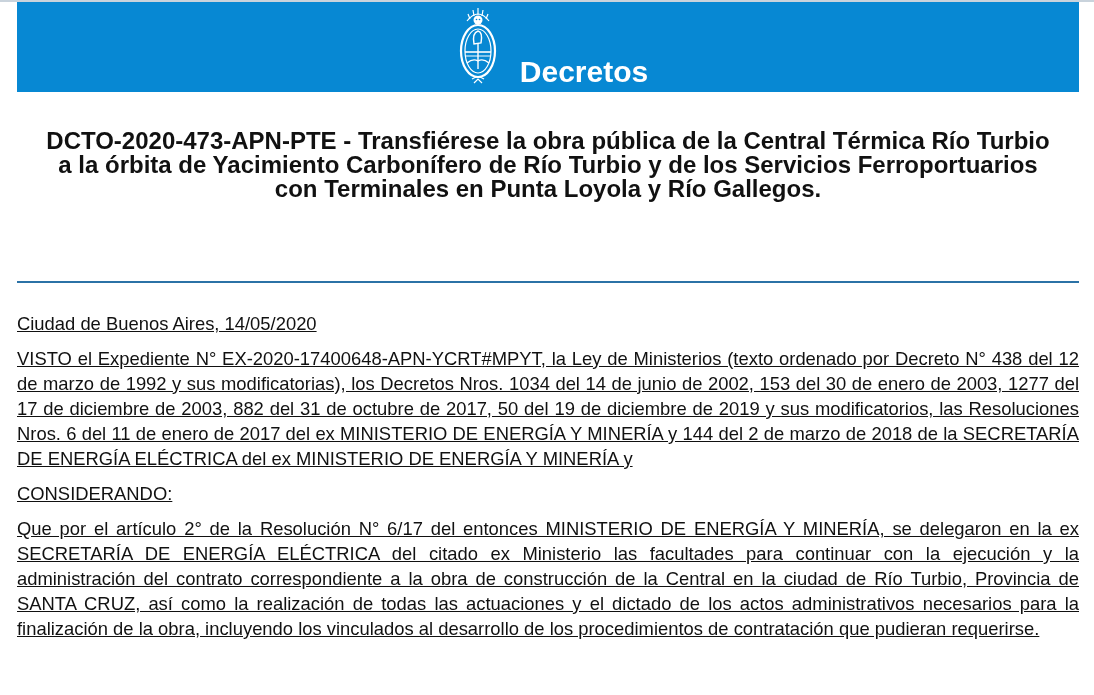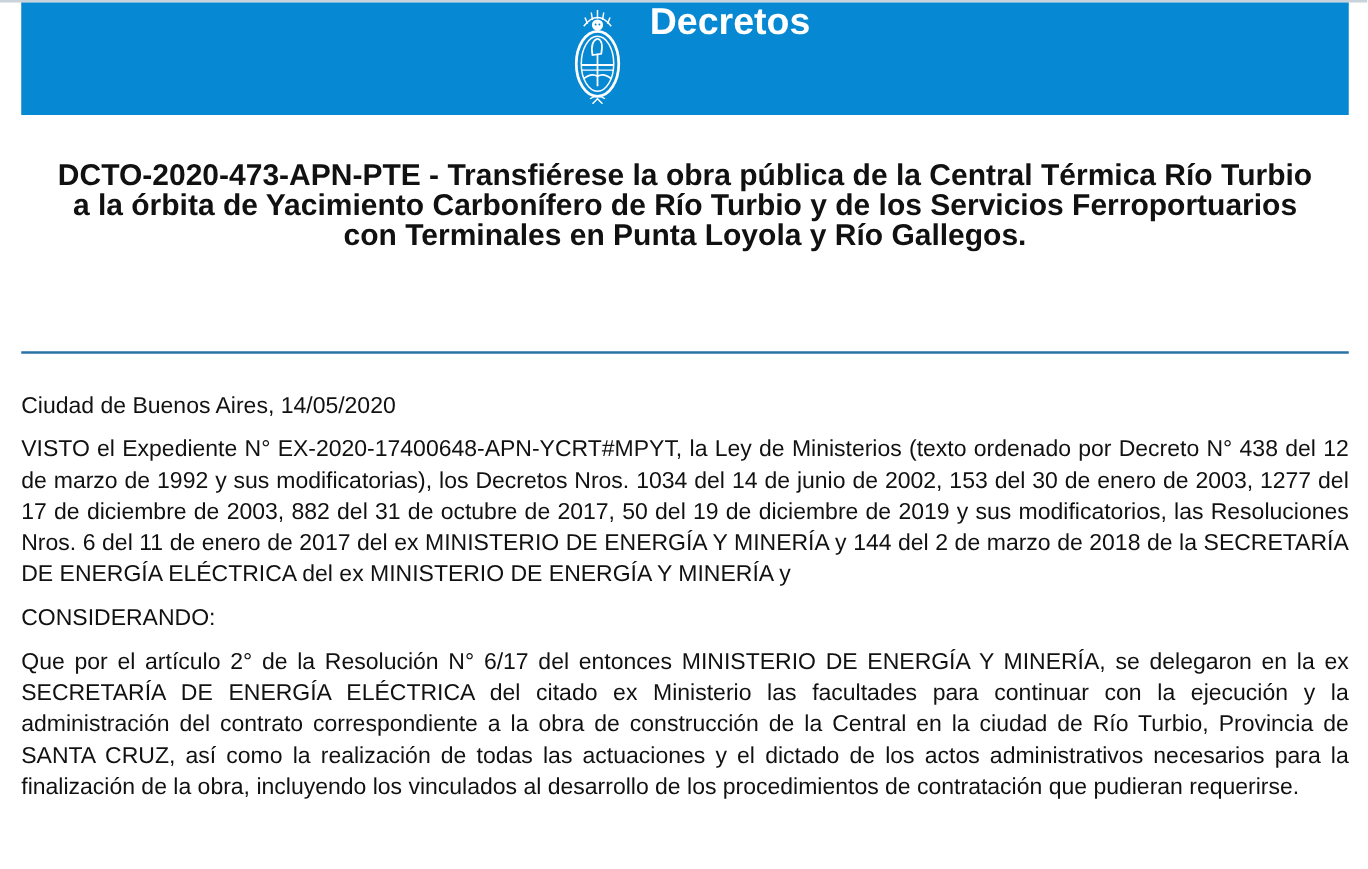--- a/index.html
+++ b/index.html
@@ -1,27 +1,27 @@
 <!DOCTYPE html>
 <html><head>
 <meta charset="utf-8">
 <style>
   html, body { margin: 0; padding: 0; background: #ffffff; }
   body { width: 1094px; height: 695px; overflow: hidden; position: relative; font-family: "Liberation Sans", sans-serif; color: #111; }
   .topline { position: absolute; left: 0; top: 0; width: 1094px; height: 2px; background: #c9d3dc; }
   .banner { position: absolute; left: 17px; top: 2px; width: 1062px; height: 90px; background: #0788d3; display: flex; align-items: center; justify-content: center; }
-  .banner-inner { display: flex; align-items: flex-start; gap: 22px; margin-left: 10px; }
+  .banner-inner { display: flex; align-items: flex-end; gap: 22px; margin-left: 10px; }
   .emblem { width: 40px; height: 84px; display: block; }
   .banner-title { color: #ffffff; font-weight: bold; font-size: 30px; letter-spacing: 0px; margin-top: -4px; }
   .header { position: absolute; left: 17px; top: 124px; width: 1062px; text-align: center; }
   .ministry { font-weight: bold; font-size: 24px; line-height: 36px; margin: 0; }
   .decree-num { font-weight: bold; font-size: 20px; line-height: 30px; margin: 4px 0 0 0; }
   .summary { font-weight: bold; font-size: 24px; line-height: 24px; margin: 5px 0 0 0; padding: 0 20px; }
   .rule { position: absolute; left: 17px; top: 281px; width: 1062px; height: 2px; background: #2b72a6; }
-  .body { position: absolute; left: 17px; top: 311px; width: 1062px; font-size: 18.4px; line-height: 25px; }
+  .body { position: absolute; left: 17px; top: 311px; width: 1062px; font-size: 18.4px; line-height: 25px; text-decoration: underline; }
   .body p { margin: 0 0 10px 0; text-align: justify; }
   .body p.date { margin-bottom: 10px; }
 </style>
 </head>
 <body>
 
 <div class="topline"></div>
 
 <div class="banner">
   <div class="banner-inner">

